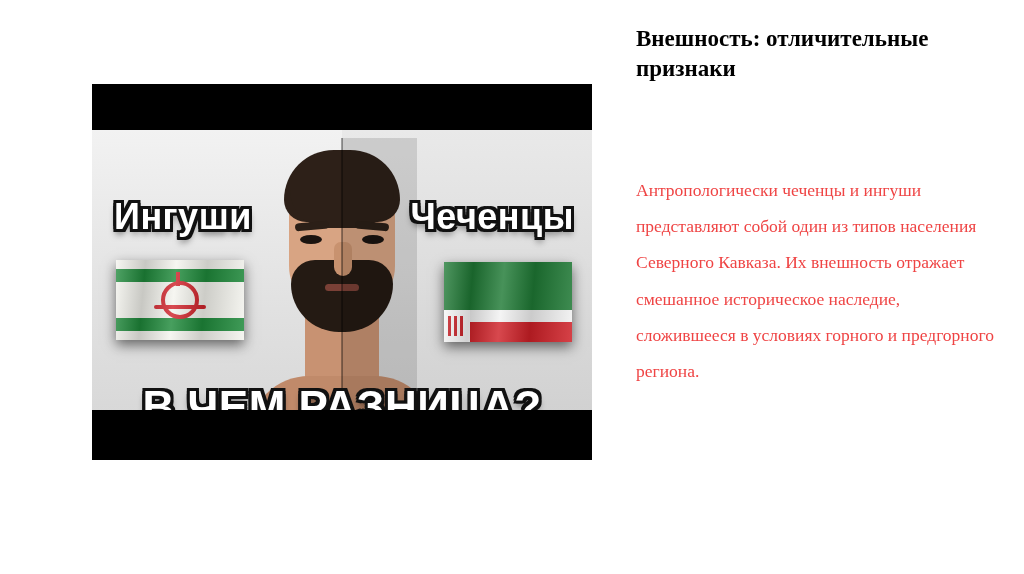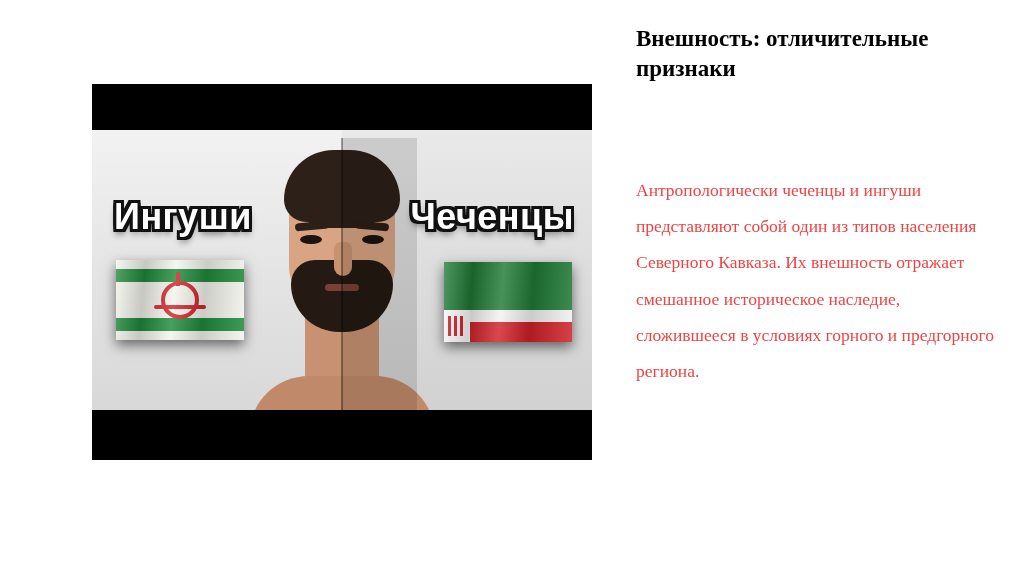--- a/index.html
+++ b/index.html
@@ -286,20 +286,21 @@
       <div class="flag flag-che">
         <div class="stripe che-green"></div>
         <div class="stripe che-white"></div>
         <div class="stripe che-red"></div>
         <div class="che-orn"></div>
         <div class="flag-wave"></div>
       </div>
 
       <div class="word word-left">Ингуши</div>
       <div class="word word-right">Чеченцы</div>
+      <div class="word word-bottom">В ЧЕМ РАЗНИЦА?</div>
     </div>
 
   </div>
 
   <div class="title">Внешность: отличительные признаки</div>
   <div class="body-text">Антропологически чеченцы и ингуши представляют собой один из типов населения Северного Кавказа. Их внешность отражает смешанное историческое наследие, сложившееся в условиях горного и предгорного региона.</div>
 
 </div>
 
 </body></html>

